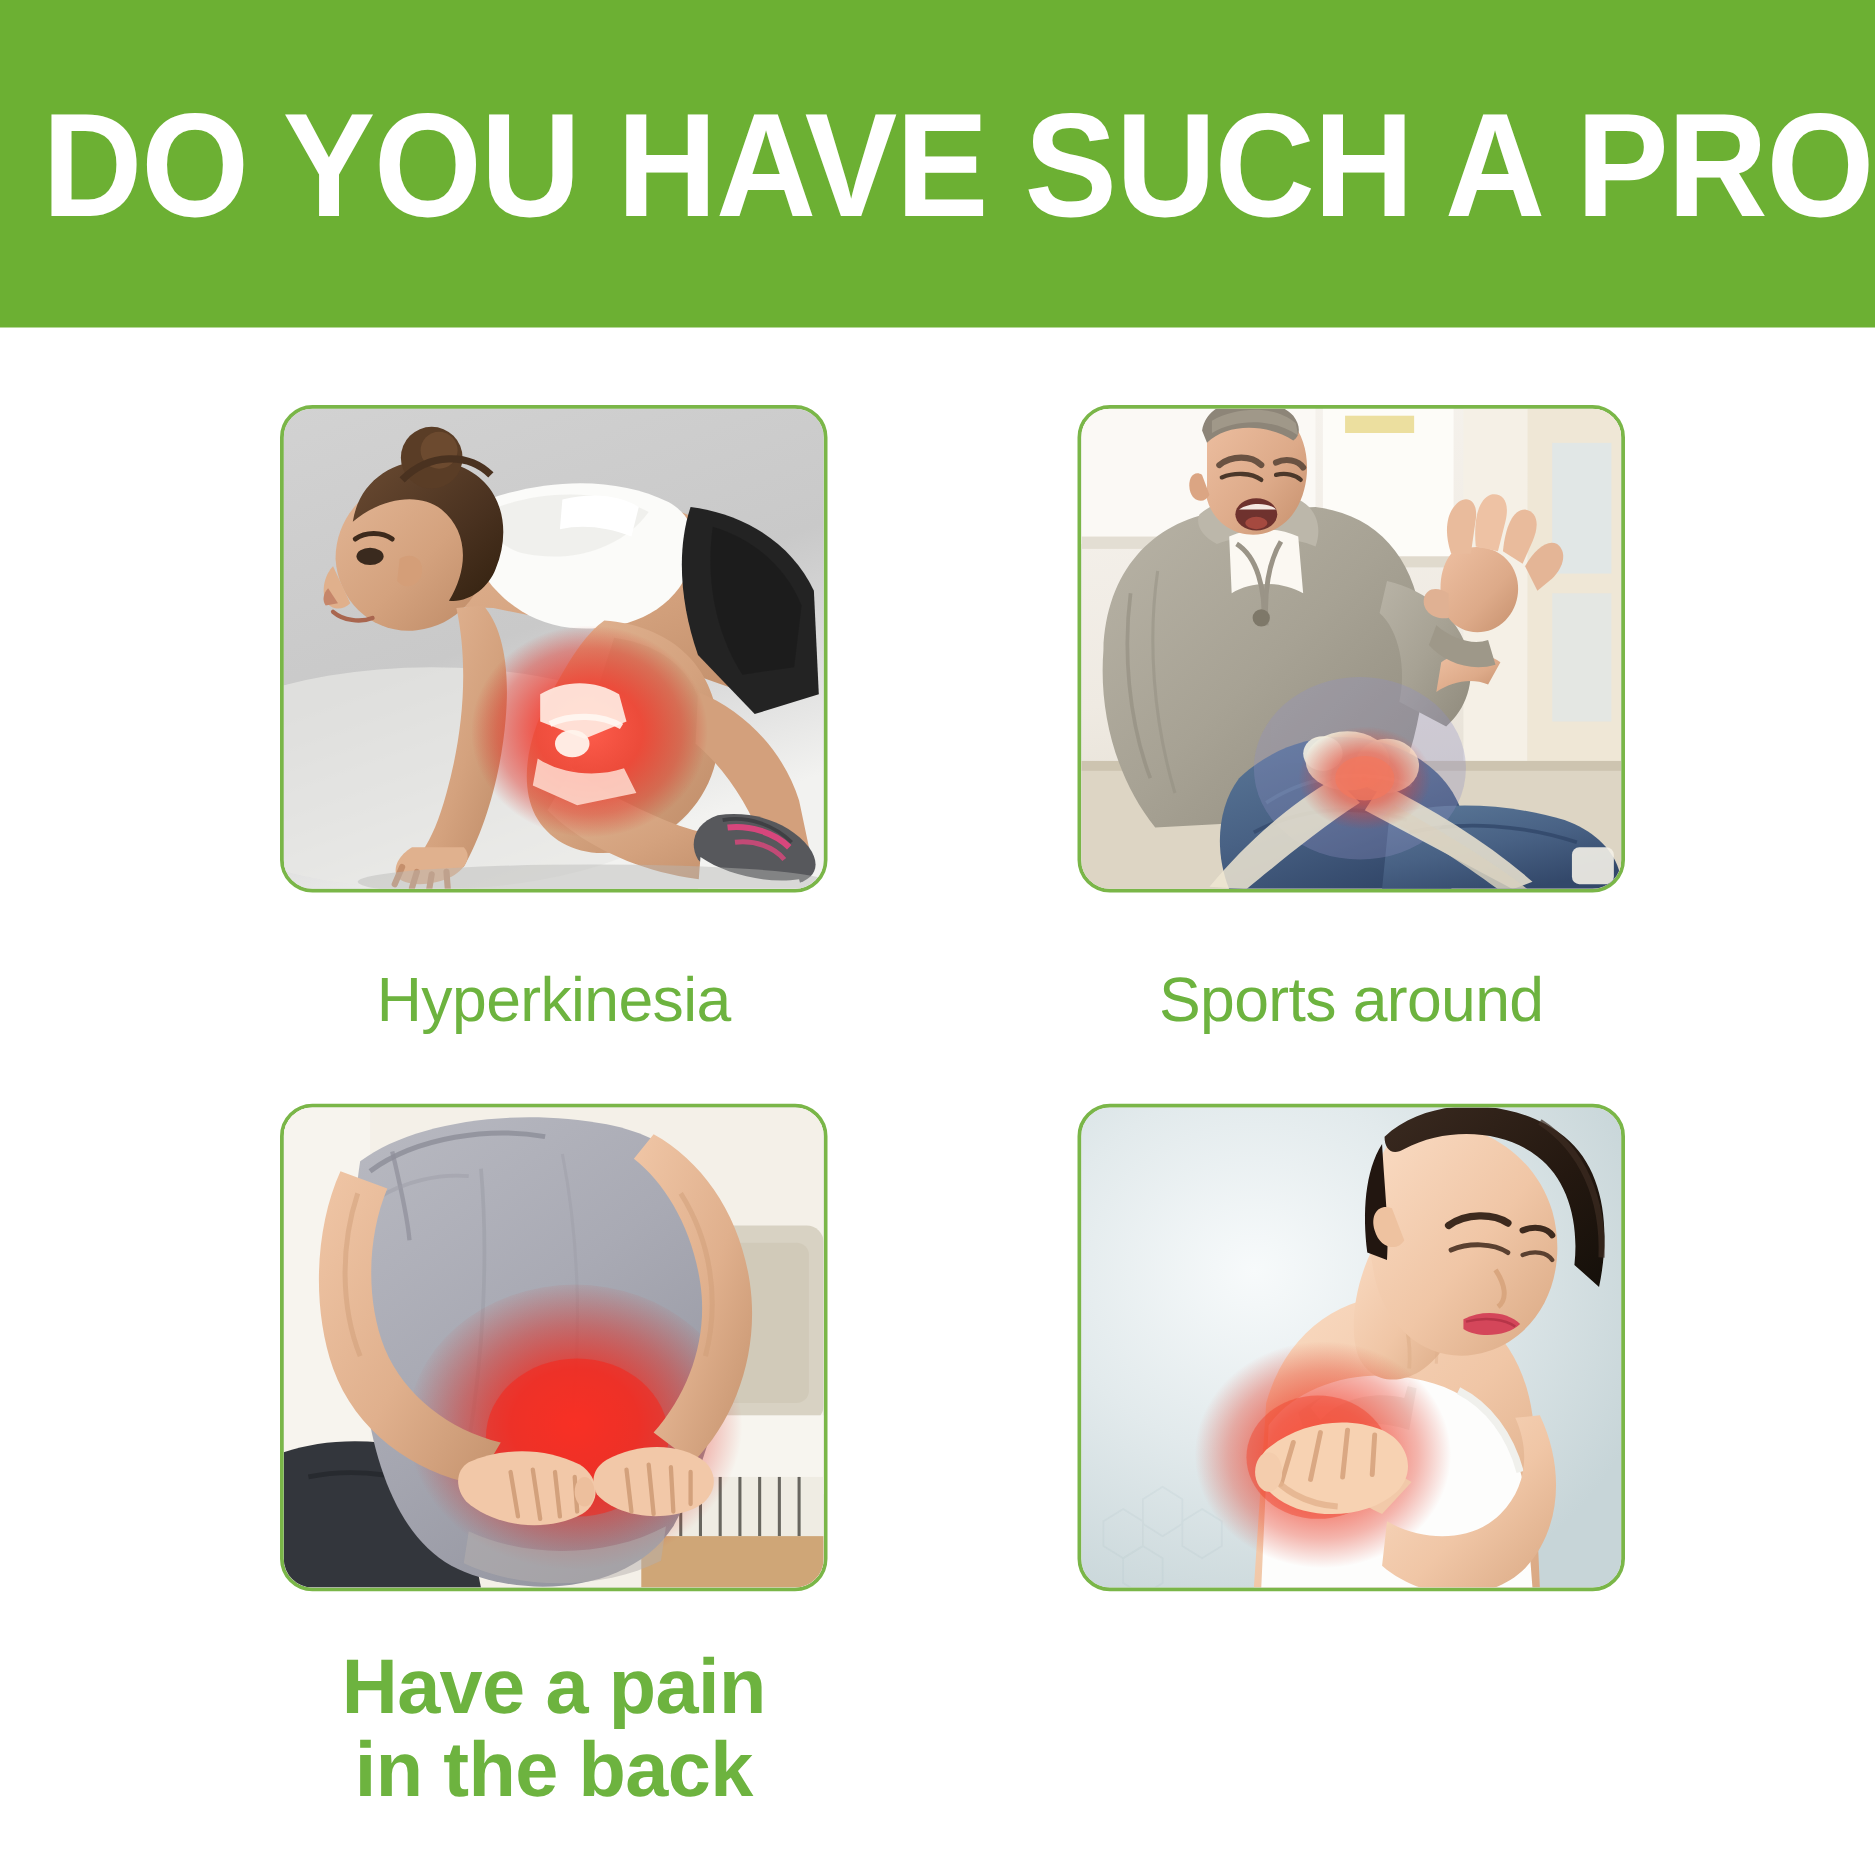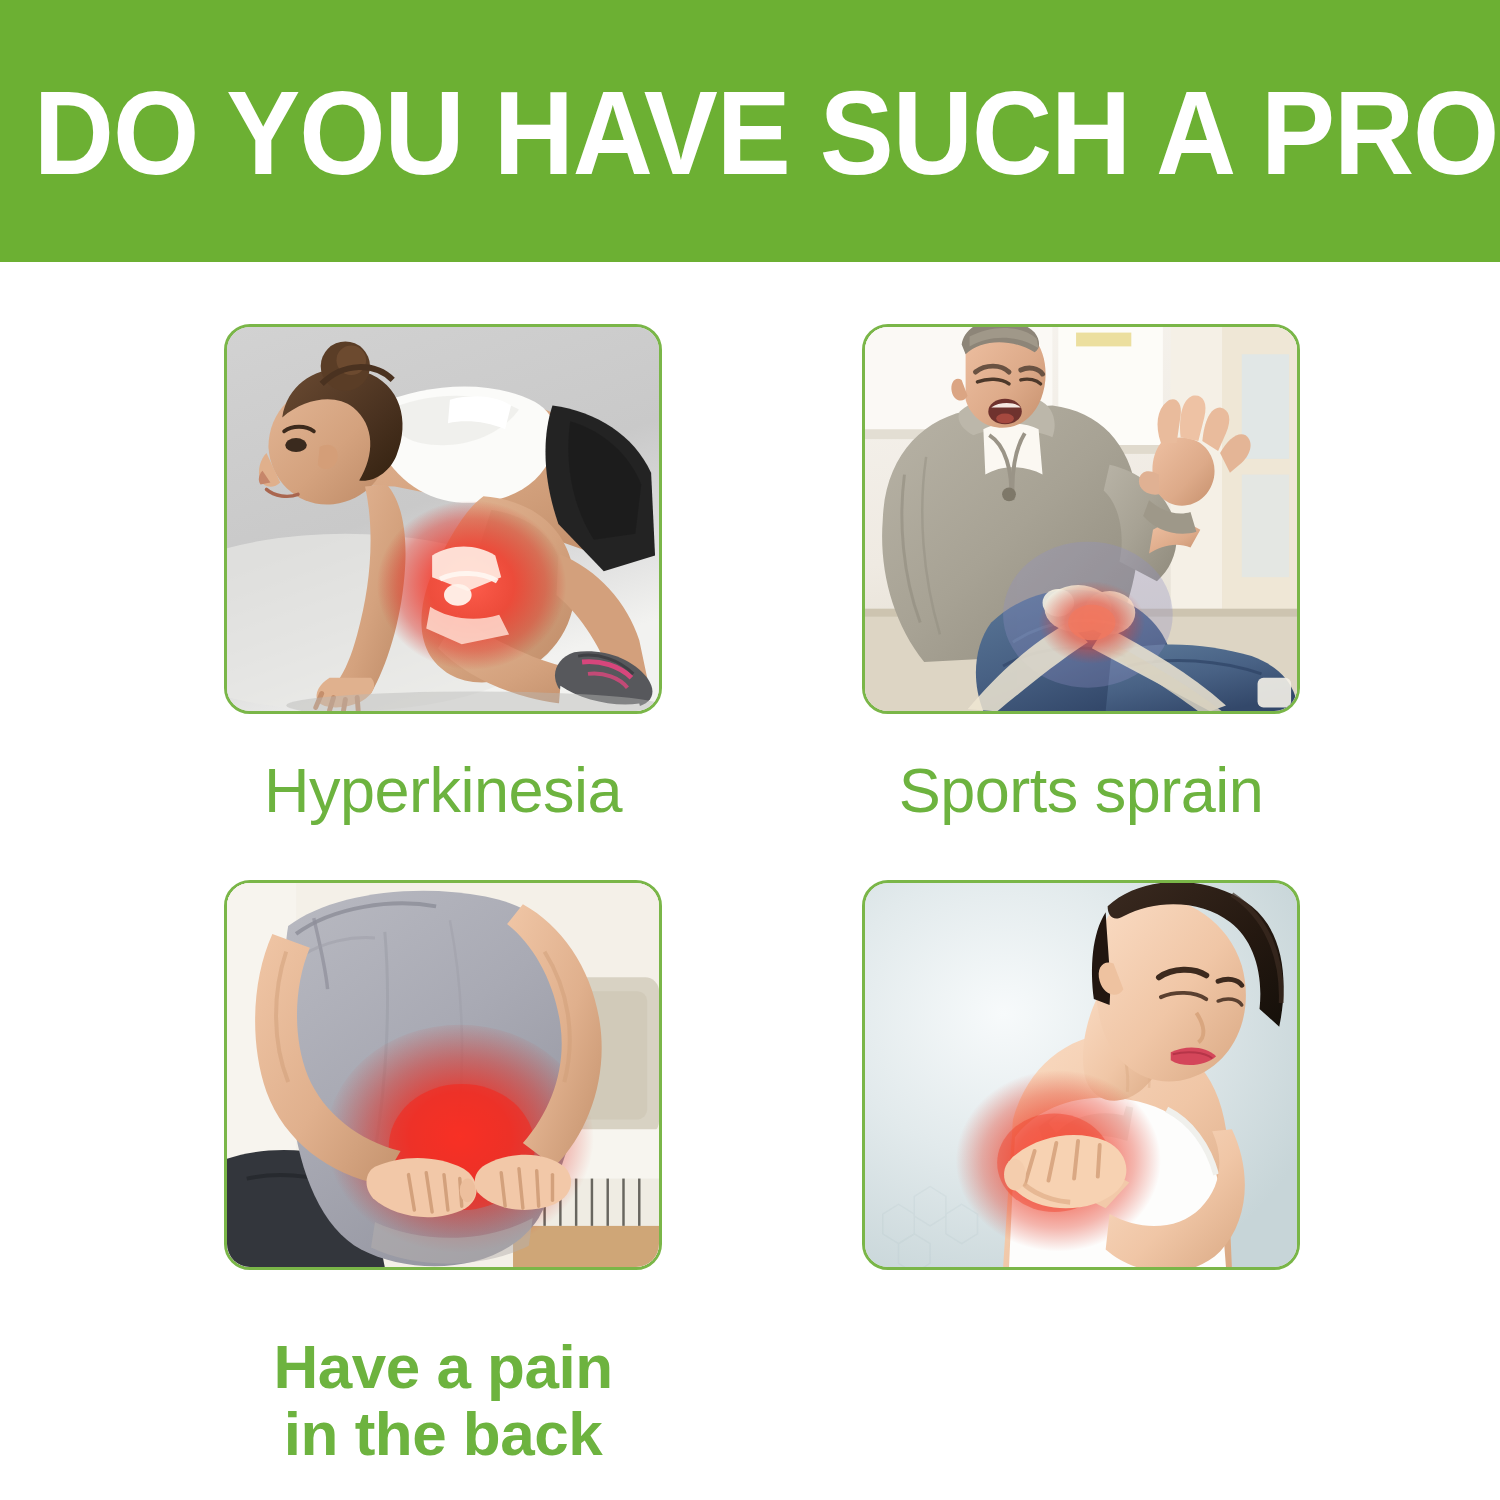--- a/index.html
+++ b/index.html
@@ -58,30 +58,30 @@
   .photo-frame svg{ display:block; width:100%; height:100%; }
 
   .card-caption{
     color:#6DB33F;
     font-family:"Liberation Sans", sans-serif;
     text-align:center;
     line-height:1.08;
     width:438px;
   }
   .cap-row1{
-    font-size:63px;
+    font-size:50px;
     font-weight:normal;
-    padding-top:42px;
+    padding-top:59px;
     padding-bottom:56px;
     letter-spacing:-0.5px;
   }
   .cap-row2{
     font-size:62px;
     font-weight:bold;
-    padding-top:64px;
+    padding-top:44px;
     letter-spacing:-0.5px;
     white-space:pre-line;
   }
 </style>
 </head>
 <body>
 
 <div id="header-banner">
   <div id="header-title">DO YOU HAVE SUCH A PROBLEM?</div>
 </div>
@@ -298,21 +298,21 @@
           <ellipse cx="216" cy="286" rx="34" ry="24" fill="#f4ecd9" opacity="0.95"></ellipse>
           <ellipse cx="248" cy="290" rx="26" ry="22" fill="#f4ecd9" opacity="0.95"></ellipse>
 
           <ellipse cx="196" cy="280" rx="16" ry="14" fill="#fbf5e6" opacity="0.95"></ellipse>
 
           <ellipse cx="230" cy="300" rx="54" ry="42" fill="url(#knee2Glow)"></ellipse>
           <ellipse cx="230" cy="300" rx="24" ry="18" fill="#ff7a5c" opacity="0.8"></ellipse>
         </g>
       </svg>
     </div>
-    <div class="card-caption cap-row1">Sports sprain</div>
+    <div class="card-caption cap-row1">Sports around</div>
   </div>
 
   <div class="card-cell">
     <div class="photo-frame">
       <svg viewBox="0 0 438 390" preserveAspectRatio="xMidYMid slice" aria-hidden="true">
         <defs>
           <linearGradient id="c3bg" x1="0" y1="0" x2="0.3" y2="1">
             <stop offset="0%" stop-color="#f3efe8"></stop>
             <stop offset="55%" stop-color="#ebe5db"></stop>
             <stop offset="100%" stop-color="#ded6c7"></stop>

